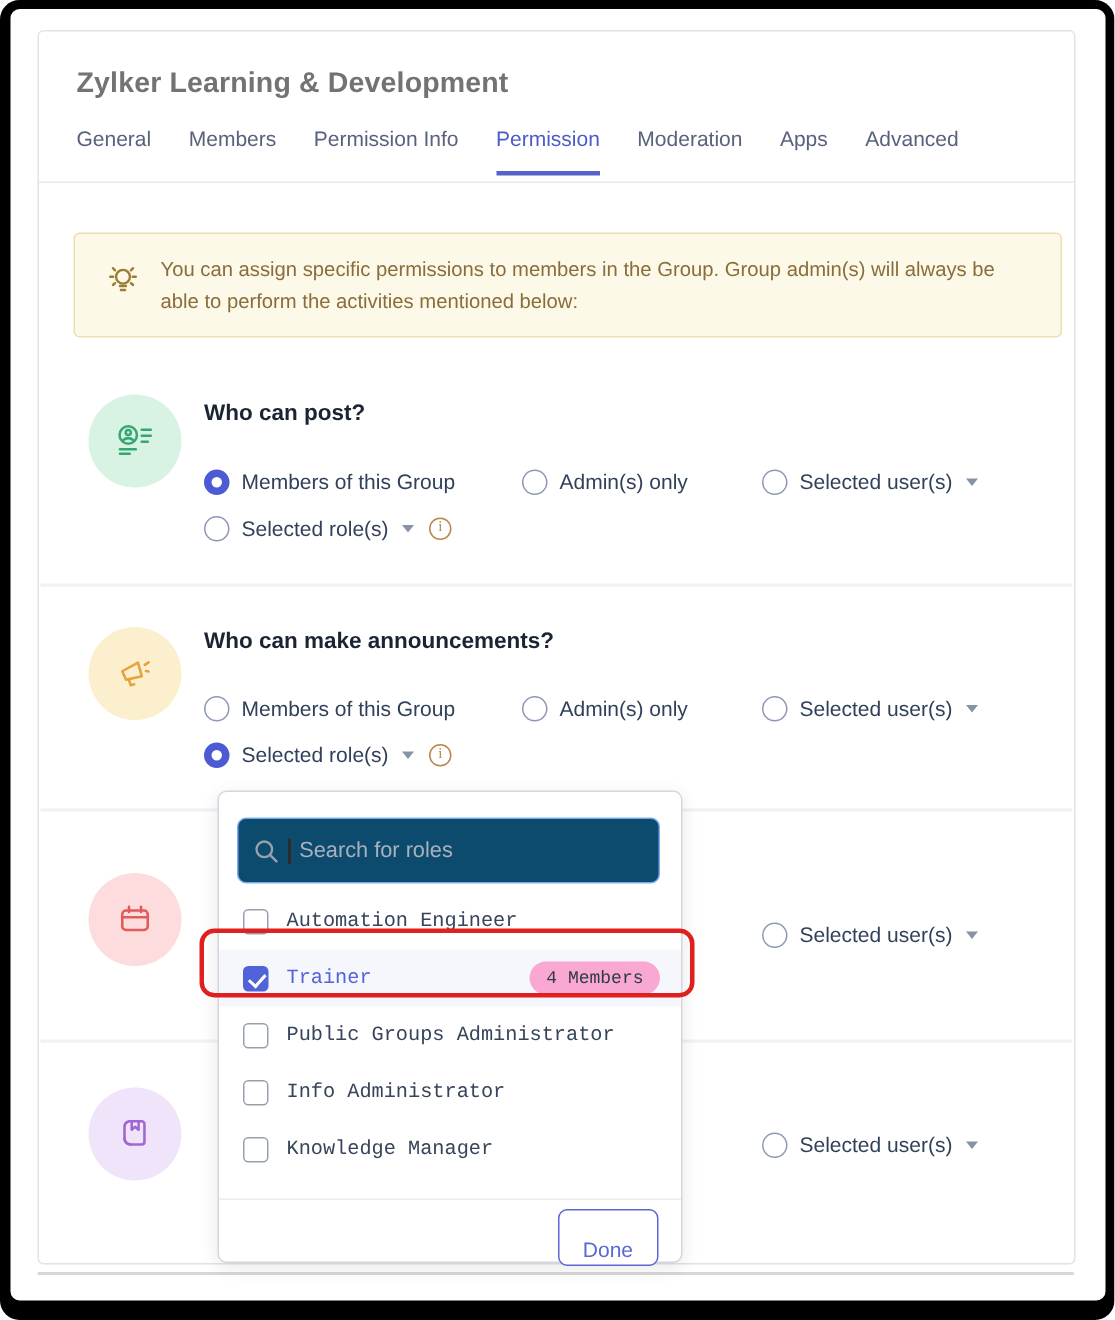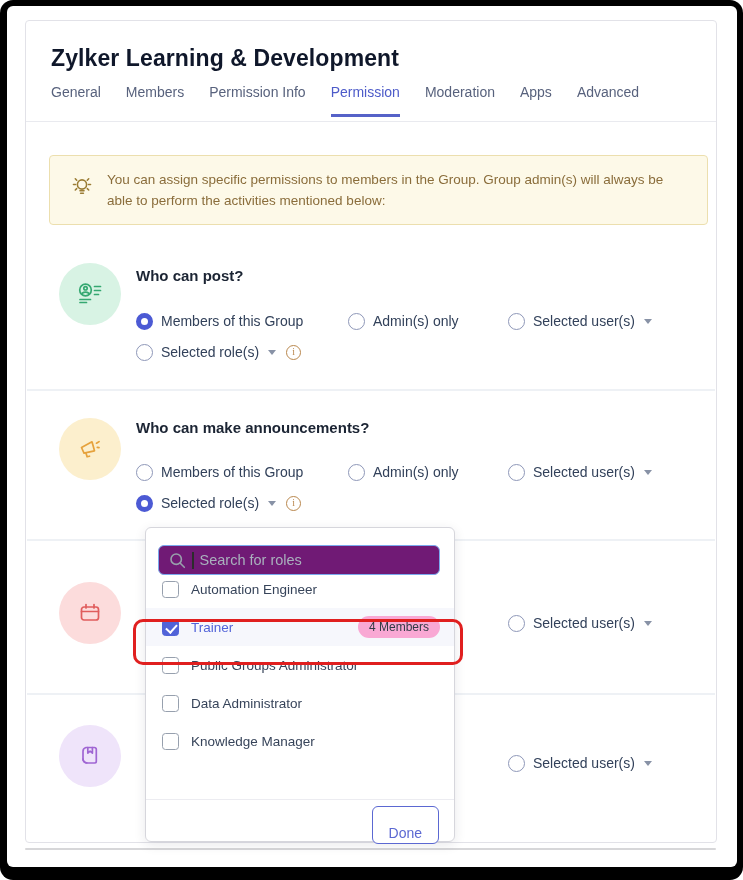--- a/index.html
+++ b/index.html
@@ -4,21 +4,21 @@
 <style>
   * { margin:0; padding:0; box-sizing:border-box; }
   body { font-family:"Liberation Sans", sans-serif; background:#fff; }
 
   .screen { position:relative; width:743px; height:880px; background:#000; border-radius:13px; overflow:hidden; }
   .page-bg { position:absolute; left:7px; top:6px; right:6px; bottom:13px; background:#fff; border-radius:6px; }
 
   .card { position:absolute; left:25px; top:20px; width:692px; height:823px; background:#fff;
           border:1px solid #e2e2e8; border-radius:4px; }
 
-  .title { position:absolute; left:25px; top:24px; font-size:23px; font-weight:700; color:#0f172a; letter-spacing:.1px; }
+  .title { position:absolute; left:25px; top:24px; font-size:19px; font-weight:700; color:#737373; letter-spacing:.1px; }
 
   .tabs { position:absolute; left:25px; top:63px; display:flex; gap:25px; font-size:14px; color:#58627d; }
   .tab { padding-bottom:14px; cursor:pointer; border-bottom:3px solid transparent; }
   .tab.active { color:#4d5bc9; border-bottom-color:#5662c8; }
   .tabs-sep { position:absolute; left:0; right:0; top:100px; border-top:1px solid #e9eaef; }
 
   .banner { position:absolute; left:23px; top:134px; width:659px; height:70px; background:#fdf9e8;
             border:1px solid #ecdfae; border-radius:4px; }
   .banner-icon { position:absolute; left:19px; top:18px; width:26px; height:26px; }
   .banner-text { position:absolute; left:57px; top:13px; width:575px; font-size:13.5px; line-height:21px; color:#8a6d3b; }
@@ -39,25 +39,25 @@
            border-top:5px solid #8892a6; margin-left:1px; }
   .info-dot { width:15px; height:15px; border:1.3px solid #b9874d; border-radius:50%; color:#b9874d;
               display:flex; align-items:center; justify-content:center; margin-left:2px; }
   .info-dot::after { content:"i"; font-size:10px; line-height:1; font-family:"Liberation Serif", serif; }
 
   .divider { position:absolute; left:1px; right:1px; height:2px; background:#eef1f5; }
 
   
   .panel { position:absolute; left:119px; top:506px; width:310px; height:315px; background:#fff;
            border:1px solid #d6d6dc; border-radius:6px; box-shadow:0 3px 12px rgba(40,40,60,.10); z-index:5; }
-  .searchbox { position:absolute; left:12px; top:17px; width:282px; height:30px; border:1.5px solid #7aa9ee;
-               border-radius:6px; display:flex; align-items:center; padding:0 10px; gap:6px; background:#701a75; }
+  .searchbox { position:absolute; left:12px; top:17px; width:282px; height:44px; border:1.5px solid #7aa9ee;
+               border-radius:6px; display:flex; align-items:center; padding:0 10px; gap:6px; background:#0c4a6e; }
   .cursor { width:1.5px; height:17px; background:#2c2c2c; }
   .placeholder { font-size:14.5px; color:#a9b1bd; }
-  .role-list { position:absolute; left:0; top:42px; width:100%; }
+  .role-list { position:absolute; left:0; top:67px; width:100%;font-family:Liberation Mono, monospace; }
   .role-item { height:38px; display:flex; align-items:center; padding:0 14px 0 16px; gap:12px;
                font-size:13.5px; color:#37445a; cursor:pointer; }
   .role-item.hl { background:#f6f7fc; }
   .role-item.hl .role-name { color:#5163d8; }
   .cb { width:17px; height:17px; border:1.5px solid #97a0ae; border-radius:3.5px; background:#fff; flex:0 0 auto; position:relative; }
   .cb.checked { background:#5163d8; border-color:#5163d8; }
   .cb.checked::after { content:""; position:absolute; left:5px; top:2px; width:5px; height:9px;
                        border:solid #fff; border-width:0 2px 2px 0; transform:rotate(42deg); }
   .badge { margin-left:auto; background:#f9a8d4; color:#2f3a44; font-size:12px; padding:4px 11px; border-radius:12px; }
   .panel-sep { position:absolute; left:0; right:0; top:271px; border-top:1px solid #ececf1; }
@@ -225,21 +225,21 @@
           <span class="cb checked"></span>
           <span class="role-name">Trainer</span>
           <span class="badge">4 Members</span>
         </div>
         <div class="role-item">
           <span class="cb"></span>
           <span class="role-name">Public Groups Administrator</span>
         </div>
         <div class="role-item">
           <span class="cb"></span>
-          <span class="role-name">Data Administrator</span>
+          <span class="role-name">Info Administrator</span>
         </div>
         <div class="role-item">
           <span class="cb"></span>
           <span class="role-name">Knowledge Manager</span>
         </div>
       </div>
 
       <div class="panel-sep"></div>
       <button class="done-btn">Done</button>
     </div>

